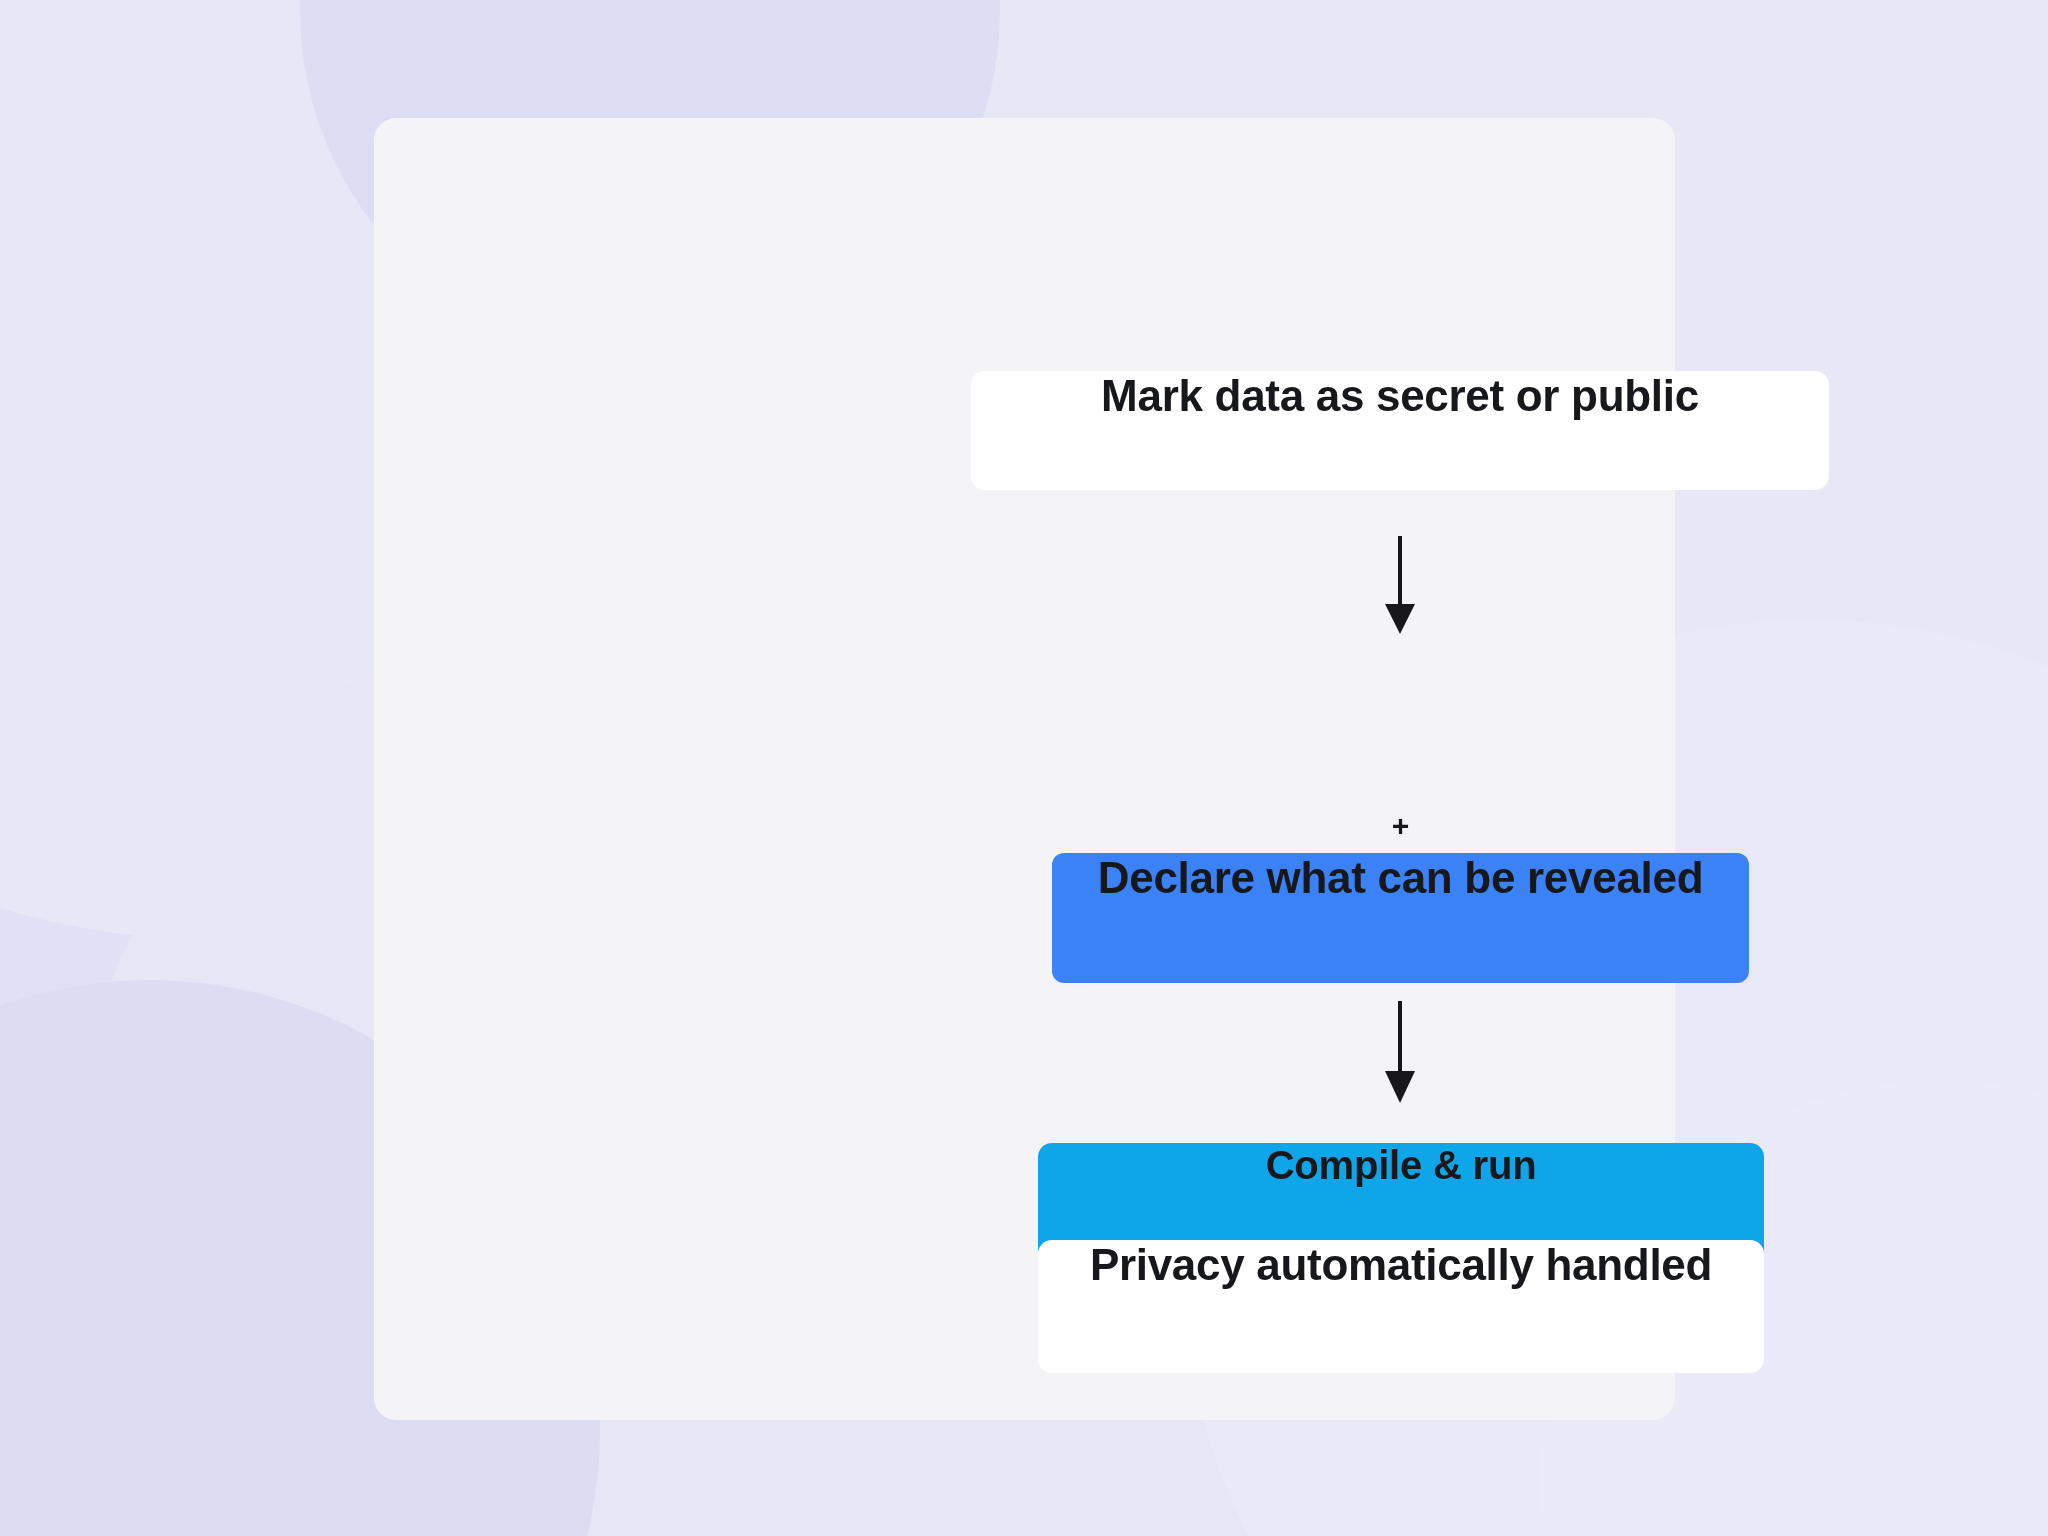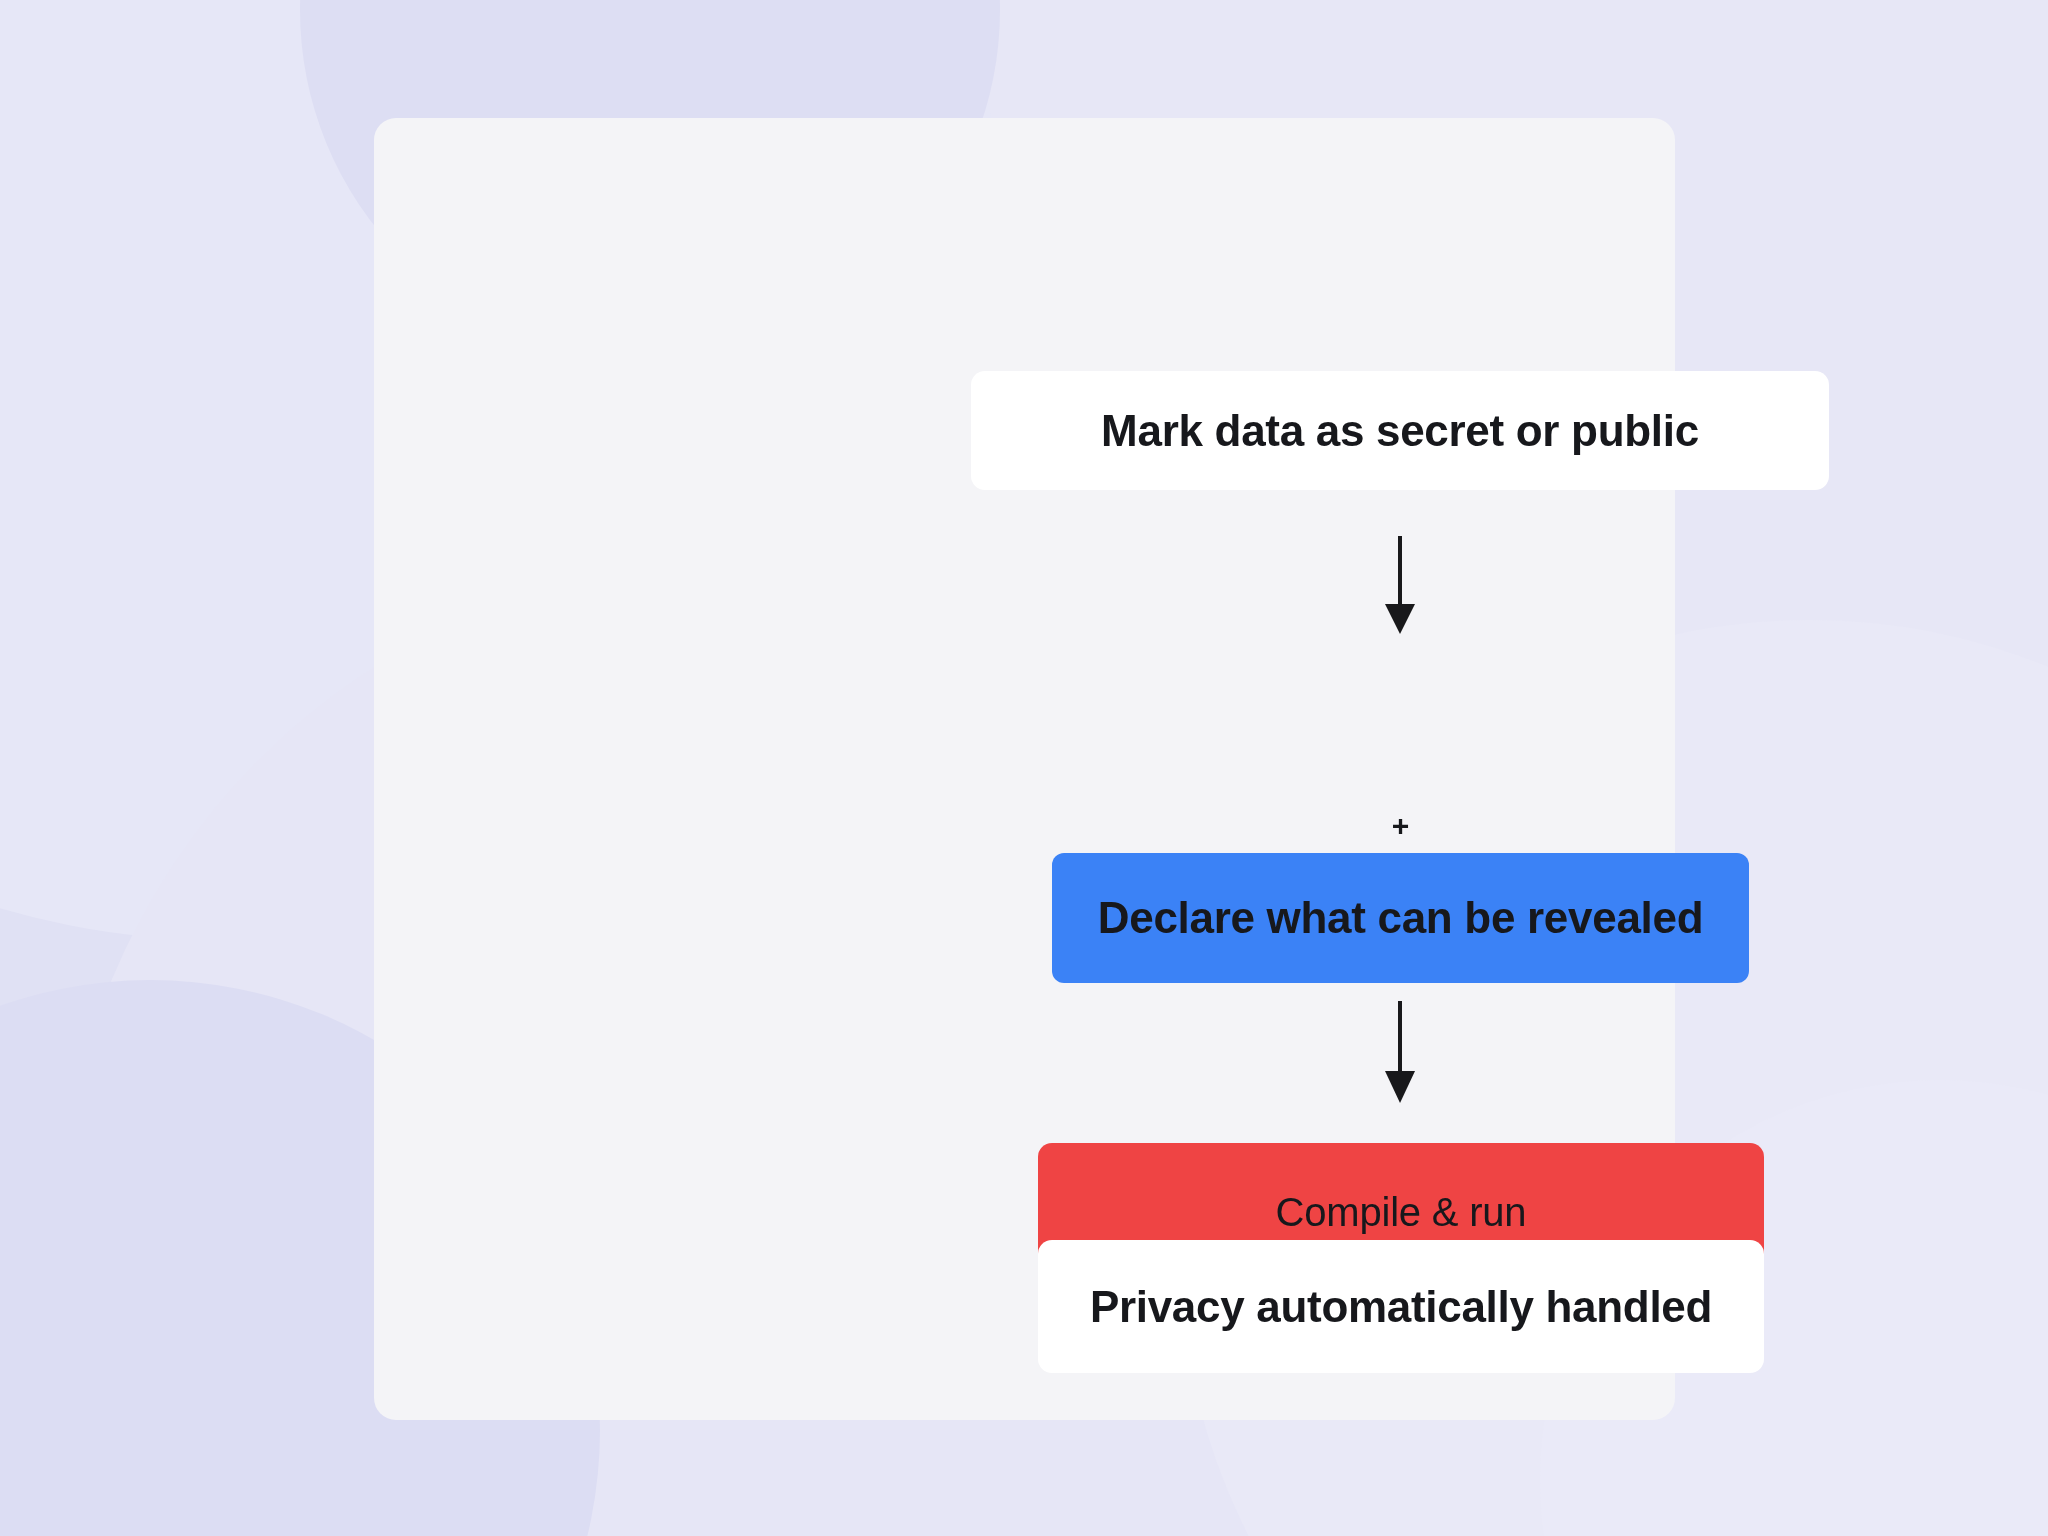--- a/index.html
+++ b/index.html
@@ -76,21 +76,20 @@
     width: 1301px;
     height: 1302px;
     background: #f4f4f7;
     border-radius: 22px;
   }
 
   
   .node {
     position: absolute;
     display: flex;
-    align-items: center;
     justify-content: center;
     text-align: center;
     color: #17181c;
     box-sizing: border-box;
     padding: 0 24px;
   }
 
   .node-1 {
     left: 597px; top: 253px;
     width: 858px; height: 119px;
@@ -117,24 +116,24 @@
     background: #3b82f6;
     border-radius: 12px;
     font-size: 44px;
     font-weight: 700;
     letter-spacing: -0.3px;
   }
 
   .node-4 {
     left: 664px; top: 1025px;
     width: 726px; height: 138px;
-    background: #ef4444;
+    background: #0ea5e9;
     border-radius: 14px;
     font-size: 40px;
-    font-weight: 400;
+    font-weight: 700;
     letter-spacing: -0.2px;
   }
 
   .node-5 {
     left: 664px; top: 1122px;
     width: 726px; height: 133px;
     background: #ffffff;
     border-radius: 14px;
     font-size: 44px;
     font-weight: 700;

